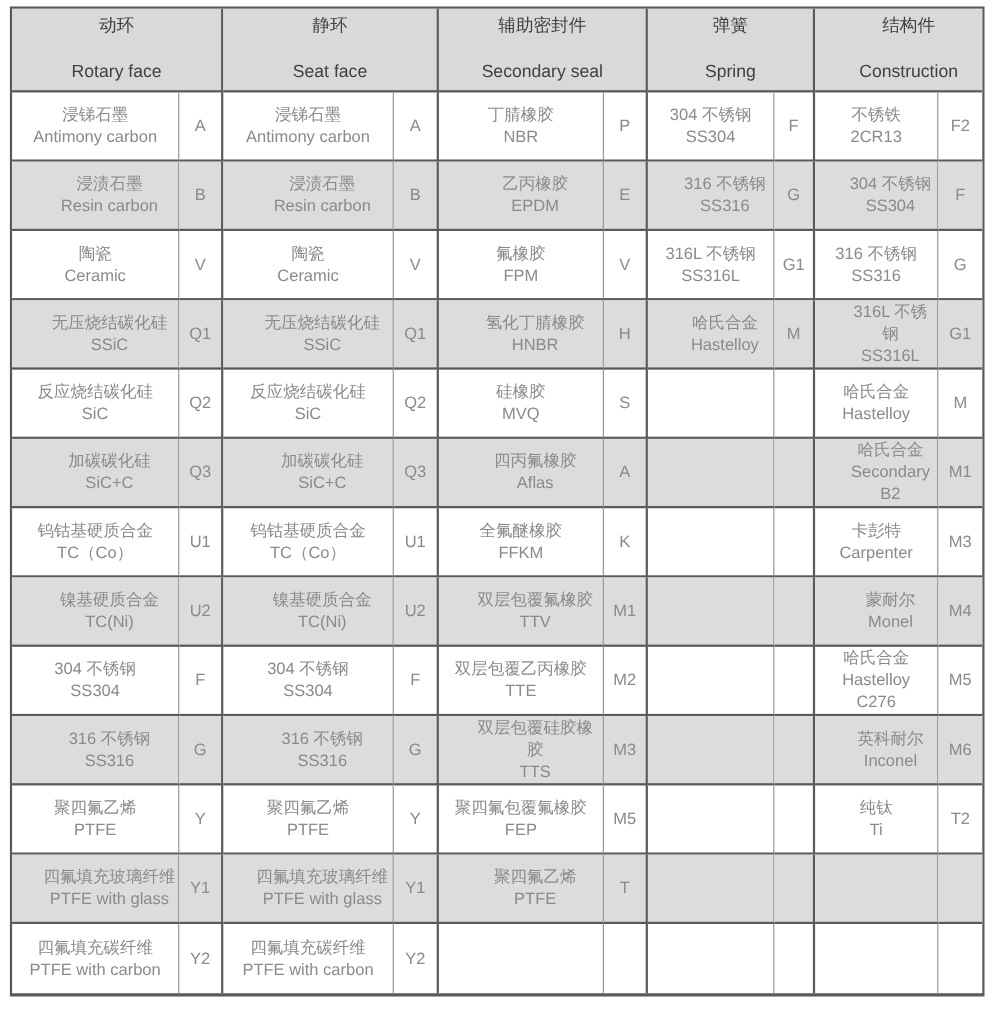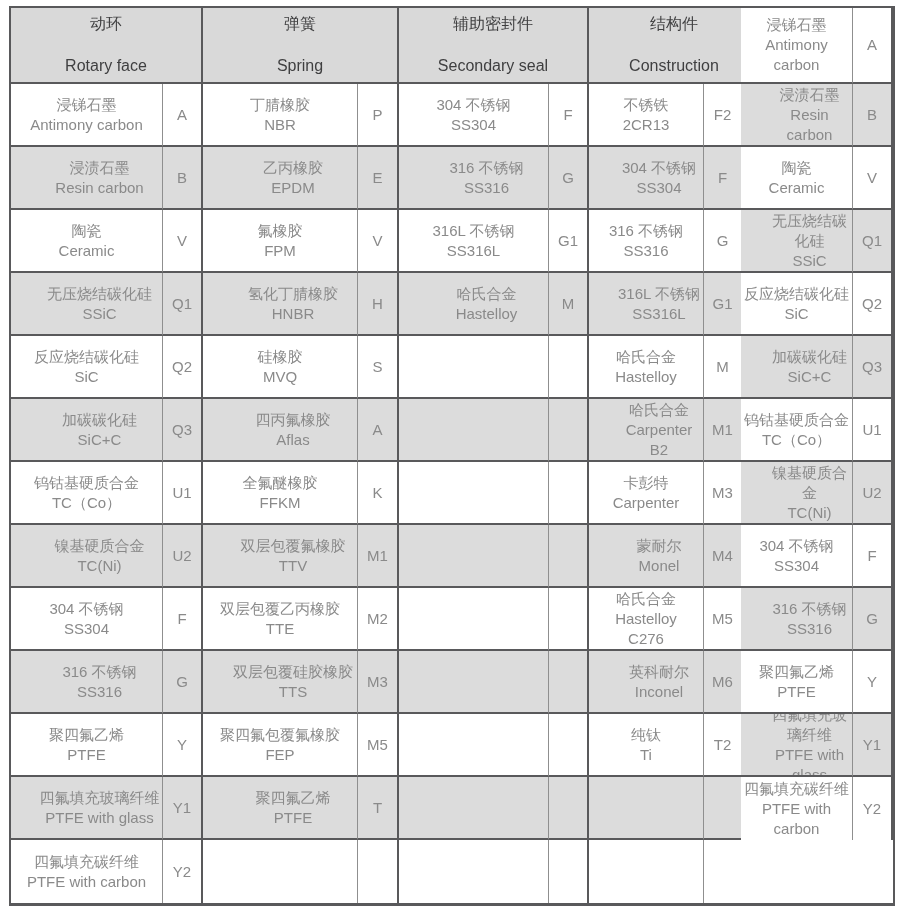--- a/index.html
+++ b/index.html
@@ -44,27 +44,31 @@
 </style>
 </head>
 <body>
 
 <div class="codes-table" id="codes-table">
     <div class="cell header group-end">
       <div>动环</div>
       <div>Rotary face</div>
     </div>
     <div class="cell header group-end">
-      <div>弹簧</div>
-      <div>Spring</div>
+      <div>静环</div>
+      <div>Seat face</div>
     </div>
     <div class="cell header group-end">
       <div>辅助密封件</div>
       <div>Secondary seal</div>
     </div>
+    <div class="cell header group-end">
+      <div>弹簧</div>
+      <div>Spring</div>
+    </div>
     <div class="cell header last-col">
       <div>结构件</div>
       <div>Construction</div>
     </div>
     <div class="cell mat">
       <div>浸锑石墨</div>
       <div>Antimony carbon</div>
     </div>
     <div class="cell code group-end">A</div>
     <div class="cell mat">
@@ -196,21 +200,21 @@
     <div class="cell code shaded group-end">Q3</div>
     <div class="cell mat shaded">
       <div>四丙氟橡胶</div>
       <div>Aflas</div>
     </div>
     <div class="cell code shaded group-end">A</div>
     <div class="cell mat shaded"></div>
     <div class="cell code shaded group-end"></div>
     <div class="cell mat shaded">
       <div>哈氏合金</div>
-      <div>Carpenter B2</div>
+      <div>Secondary B2</div>
     </div>
     <div class="cell code shaded last-col">M1</div>
     <div class="cell mat">
       <div>钨钴基硬质合金</div>
       <div>TC（Co）</div>
     </div>
     <div class="cell code group-end">U1</div>
     <div class="cell mat">
       <div>钨钴基硬质合金</div>
       <div>TC（Co）</div>

